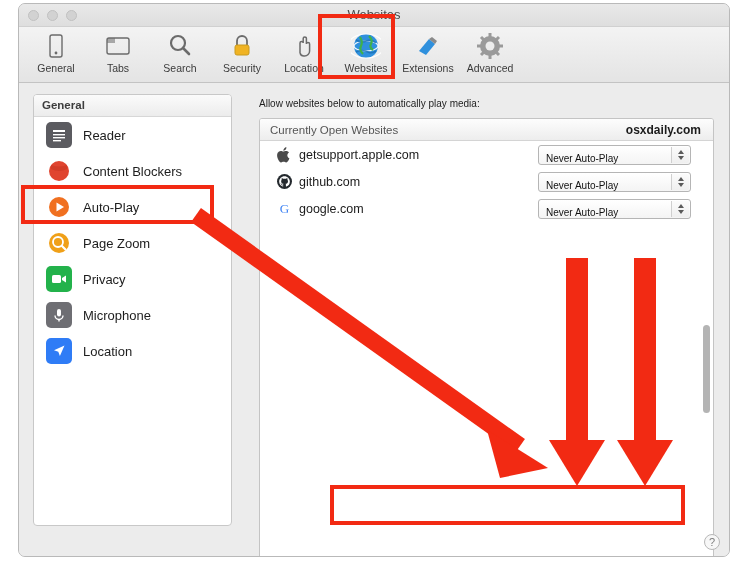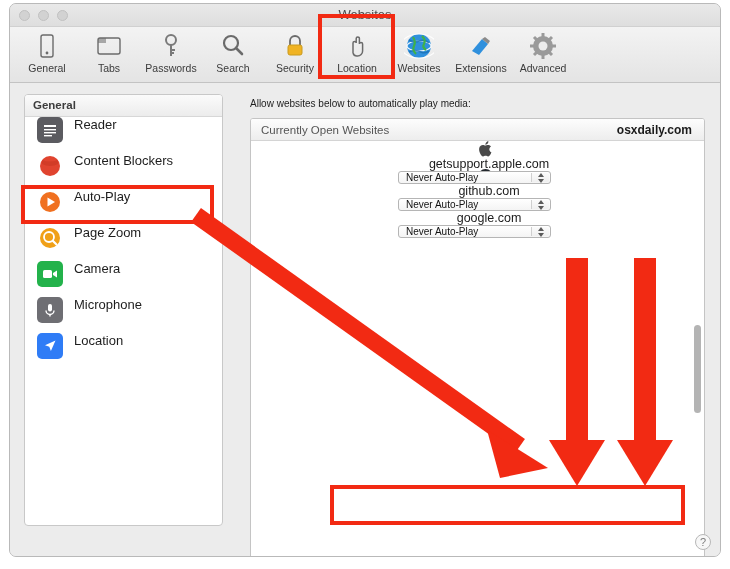--- a/index.html
+++ b/index.html
@@ -12,21 +12,21 @@
     height: 569px;
     font-family: "Liberation Sans", sans-serif;
     -webkit-font-smoothing: antialiased;
     overflow: hidden;
     position: relative;
   }
 
   
   .window {
     position: absolute;
-    left: 9px;
+    left: 18px;
     top: 3px;
     width: 712px;
     height: 554px;
     background: #ececec;
     border: 1px solid #b9b9b9;
     border-radius: 7px;
     box-sizing: border-box;
     overflow: hidden;
   }
 
@@ -126,21 +126,21 @@
     padding-left: 8px;
     font-size: 11.5px;
     color: #3d3d3d;
     background: linear-gradient(#fbfbfb, #ececec);
     border-bottom: 1px solid #d7d7d7;
     font-weight: bold;
   }
   .sb-item {
     height: 36px;
     display: flex;
-    align-items: flex-start;
+    align-items: center;
     padding-left: 12px;
     box-sizing: border-box;
   }
   .sb-ico {
     width: 26px;
     height: 26px;
     border-radius: 5px;
     display: flex;
     align-items: center;
     justify-content: center;
@@ -185,21 +185,20 @@
   }
   .th-left { font-size: 11.5px; color: #555; }
   .th-right { font-size: 12px; color: #1b1b1b; font-weight: bold; }
 
   .row {
     height: 27px;
     display: flex;
     align-items: center;
     padding-left: 16px;
     box-sizing: border-box;
-    flex-direction: column;
   }
   .row-ico {
     width: 16px;
     height: 16px;
     display: flex;
     align-items: center;
     justify-content: center;
     flex: none;
   }
   .row-label {
@@ -321,29 +320,20 @@
       <div class="tb-icon">
         <svg width="26" height="24" viewBox="0 0 26 24">
           <rect x="2" y="4" width="22" height="16" rx="2" fill="none" stroke="#6b6b6b" stroke-width="1.4"></rect>
           <rect x="2" y="4" width="8" height="5" fill="#6b6b6b" opacity="0.55"></rect>
         </svg>
       </div>
       <div class="tb-label">Tabs</div>
     </div>
 
 
-    <div class="tb-item">
-      <div class="tb-icon">
-        <svg width="24" height="26" viewBox="0 0 24 26">
-          <circle cx="12" cy="7" r="5" fill="none" stroke="#7a7a7a" stroke-width="2"></circle>
-          <path d="M12 12 L12 23 M12 17 L16 17 M12 20 L15 20" stroke="#7a7a7a" stroke-width="2" fill="none"></path>
-        </svg>
-      </div>
-      <div class="tb-label">Passwords</div>
-    </div>
 
     <div class="tb-item">
       <div class="tb-icon">
         <svg width="26" height="26" viewBox="0 0 26 26">
           <circle cx="11" cy="10" r="7" fill="none" stroke="#6b6b6b" stroke-width="2.2"></circle>
           <path d="M16 15 L22 21" stroke="#6b6b6b" stroke-width="2.6" stroke-linecap="round"></path>
         </svg>
       </div>
       <div class="tb-label">Search</div>
     </div>
@@ -456,21 +446,21 @@
         <div class="sb-label">Page Zoom</div>
       </div>
 
       <div class="sb-item">
         <div class="sb-ico" style="background:#23b24b;">
           <svg width="18" height="18" viewBox="0 0 18 18">
             <rect x="2" y="5" width="9" height="8" rx="1.6" fill="#fff"></rect>
             <path d="M12 8 L16 5.5 V12.5 L12 10 Z" fill="#fff"></path>
           </svg>
         </div>
-        <div class="sb-label">Camera</div>
+        <div class="sb-label">Privacy</div>
       </div>
 
       <div class="sb-item">
         <div class="sb-ico" style="background:#6e6e73;">
           <svg width="18" height="18" viewBox="0 0 18 18">
             <rect x="7" y="3" width="4" height="7.5" rx="2" fill="#fff"></rect>
             <path d="M5 9.5 a4 4 0 0 0 8 0" fill="none" stroke="#fff" stroke-width="1.4"></path>
             <path d="M9 13.5 V15.5" stroke="#fff" stroke-width="1.4"></path>
           </svg>
         </div>

